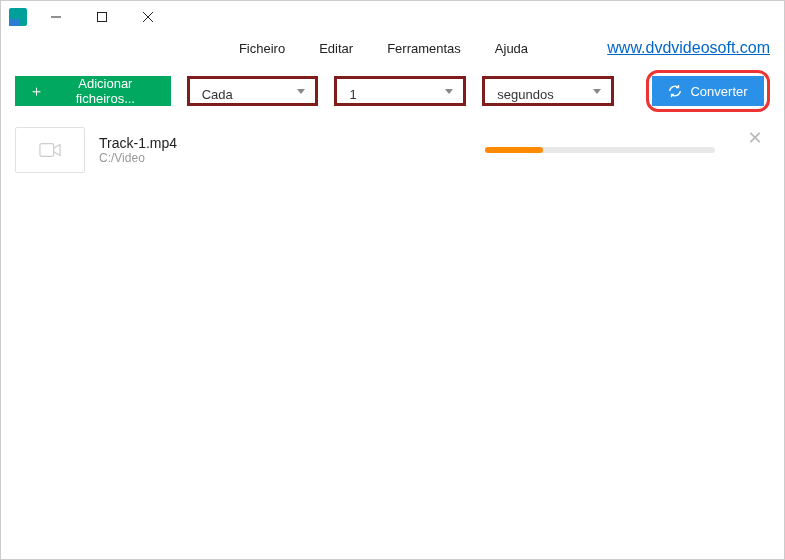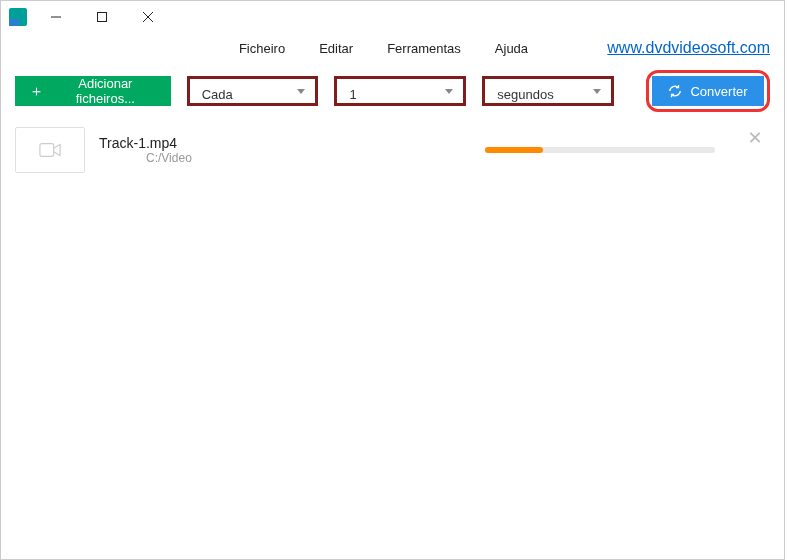--- a/index.html
+++ b/index.html
@@ -30,21 +30,21 @@
     .convert-wrap { padding: 3px; border: 3px solid #e33; border-radius: 12px; }
     .convert-btn { background: #2a90e8; color: #fff; height: 30px; width: 112px; display: flex; align-items: center; justify-content: center; gap: 8px; font-size: 13px; cursor: pointer; border:none; }
     .convert-btn svg { width: 14px; height: 14px; }
     
     .file-list { padding: 10px 14px; }
     .file-row { display: flex; align-items: center; height: 54px; padding: 8px 0; position: relative; }
     .file-thumb { width: 70px; height: 46px; border: 1px solid #e0e0e0; border-radius: 2px; display: flex; align-items: center; justify-content: center; margin-right: 14px; }
     .file-thumb svg { width: 22px; height: 16px; stroke: #ccc; fill: none; }
     .file-info { display: flex; flex-direction: column; }
     .file-name { font-size: 14px; color: #222; }
-    .file-path { font-size: 12px; color: #999; margin-left: 47px; }
+    .file-path { font-size: 12px; color: #999; }
     .progress-wrap { position: absolute; left: 470px; width: 230px; height: 6px; background: #e8e8e8; border-radius: 3px; top: 50%; margin-top:-3px; }
     .progress-bar { height: 100%; background: #ff8a00; border-radius: 3px; }
     .file-close { position: absolute; right: 6px; top: 6px; color: #bbb; font-size: 18px; cursor: pointer; width:18px; height:18px; display:flex; align-items:center; justify-content:center; }
   </style>
 </head>
 <body>
 
 <div class="titlebar">
   <div class="app-icon"></div>
   <div class="win-controls">

